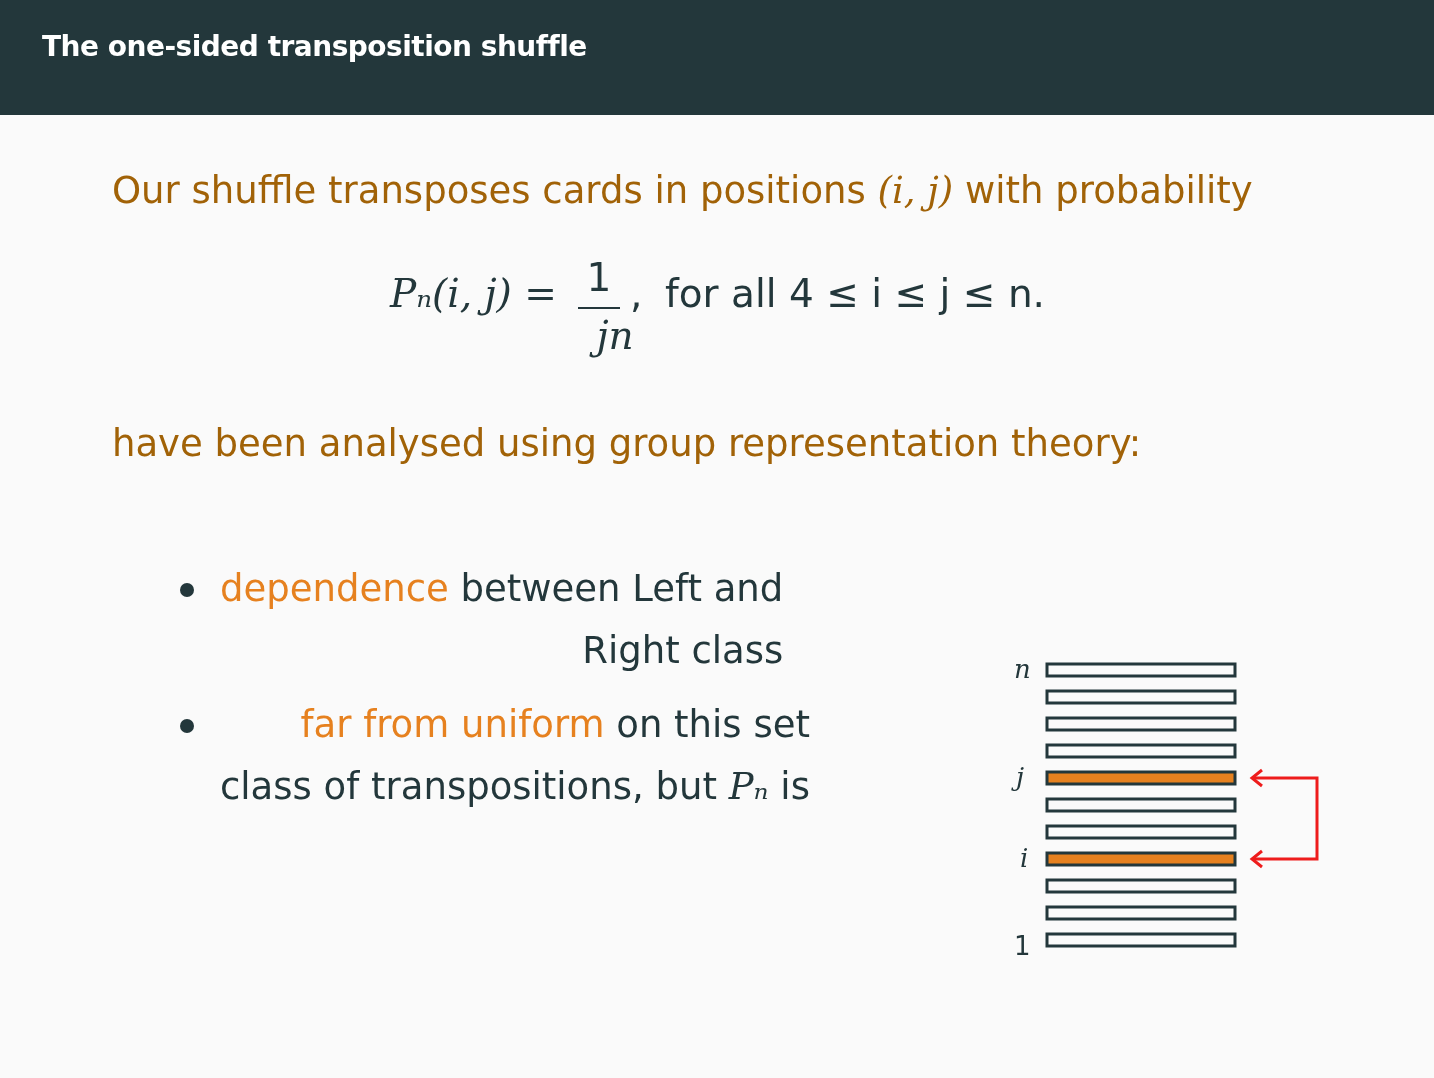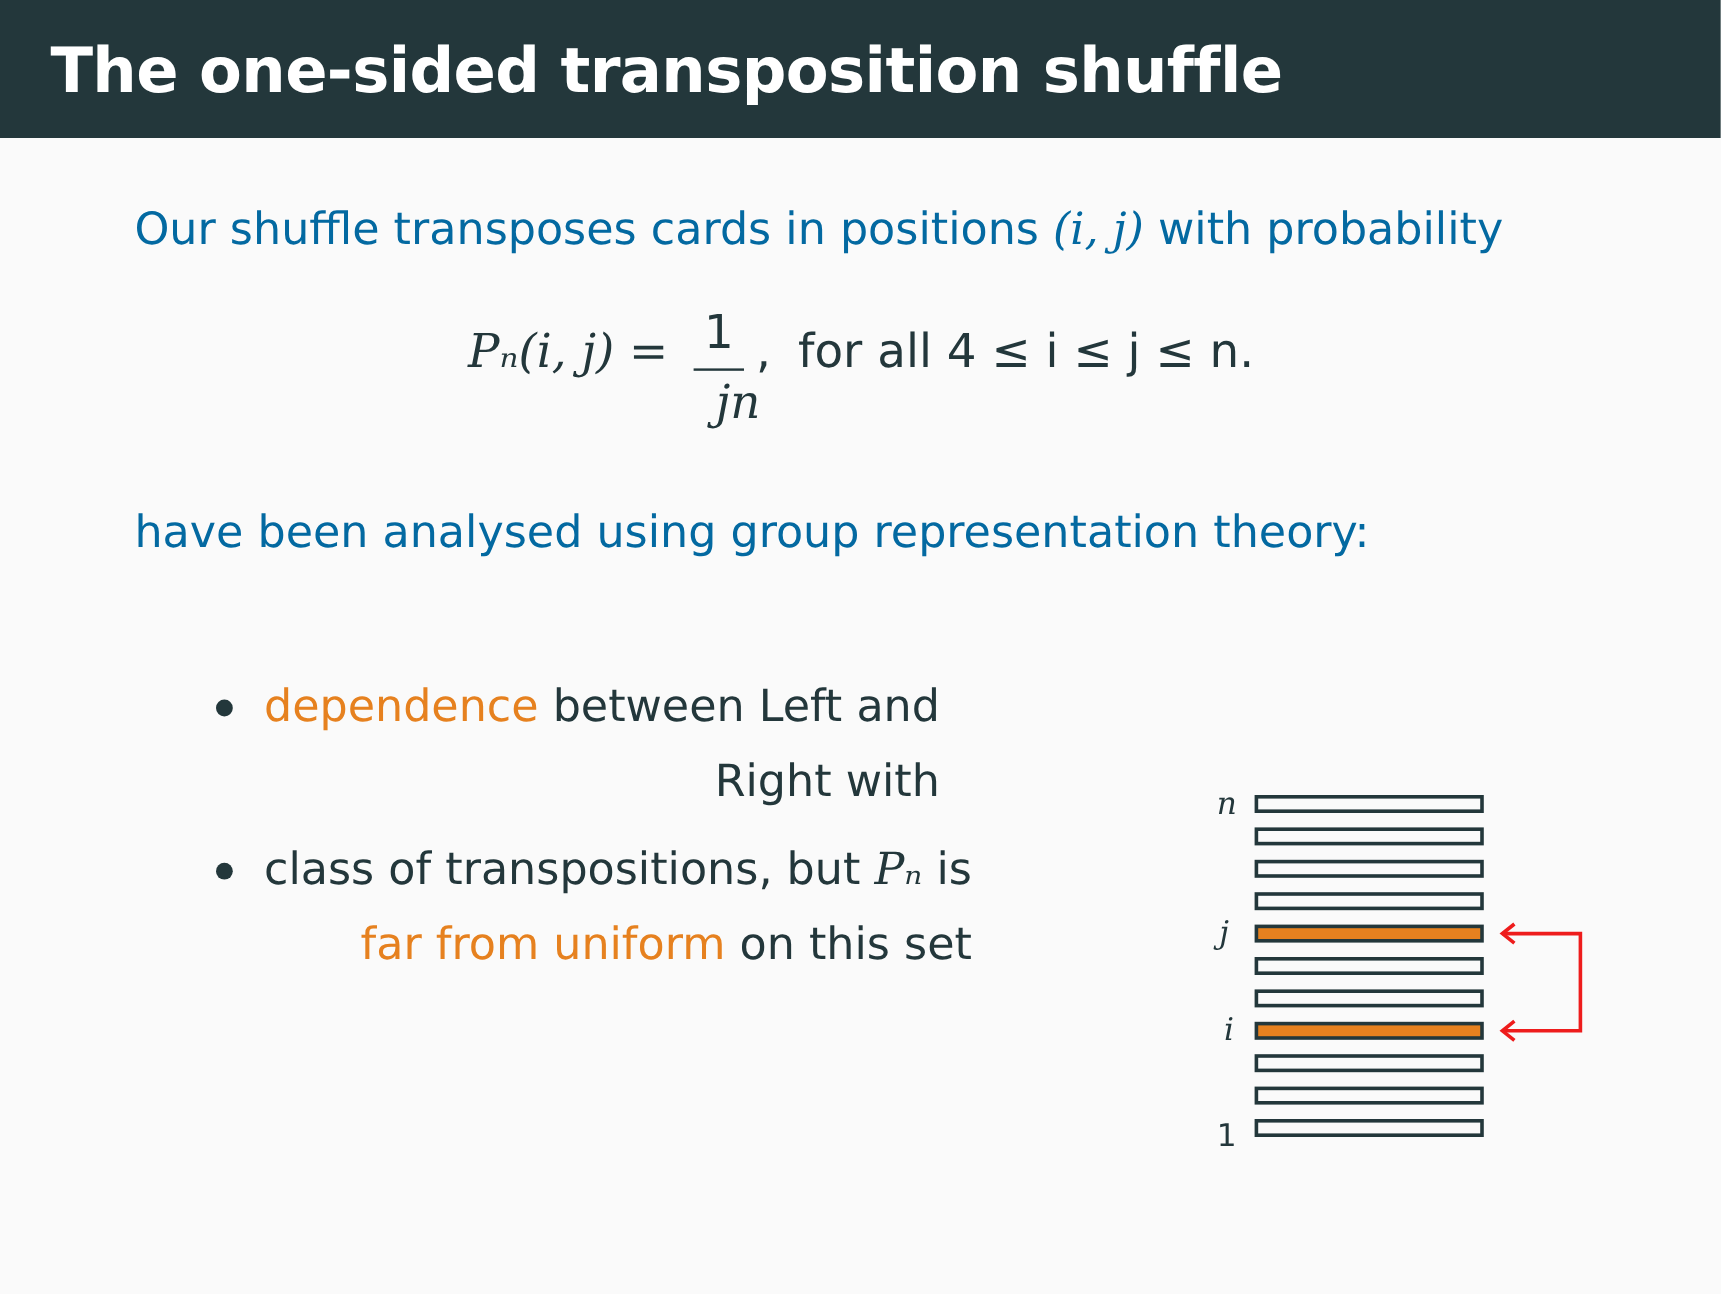--- a/index.html
+++ b/index.html
@@ -1,20 +1,20 @@
 <!DOCTYPE html>
 <html><head>
 <meta charset="utf-8">
 <style>
   html, body { margin:0; padding:0; }
   body { width:1434px; height:1078px; background:#fafafa; position:relative; overflow:hidden;
          font-family:"DejaVu Sans", sans-serif; color:#23373b; }
   .header { position:absolute; left:0; top:0; width:1434px; height:115px; background:#23373b; }
-  .title { position:absolute; left:42px; top:30px; font-size:52px; font-weight:bold; color:#ffffff; letter-spacing:-0.5px; }
-  .para { position:absolute; left:112px; font-size:37px; line-height:62px; color:#0369a1; }
+  .title { position:absolute; left:42px; top:30px; font-size:28px; font-weight:bold; color:#ffffff; letter-spacing:-0.5px; }
+  .para { position:absolute; left:112px; font-size:37px; line-height:62px; color:#a16207; }
   .math-i { font-family:"DejaVu Serif", serif; font-style:italic; }
   .orange { color:#e6811f; }
   .formula { position:absolute; left:390px; top:255px; font-size:39px; color:#23373b; white-space:nowrap; }
   .formula .part { position:absolute; top:16px; white-space:nowrap; }
   .frac { position:absolute; left:188px; top:0; width:42px; text-align:center; }
   .frac .num { position:absolute; top:0; left:0; width:42px; }
   .frac .bar { position:absolute; top:52px; left:0; width:42px; height:2px; background:#23373b; }
   .frac .den { position:absolute; top:58px; left:16px; width:42px; }
   .bullet { position:absolute; left:180px; width:14px; height:14px; border-radius:50%; background:#23373b; }
   .bl { position:absolute; left:220px; font-size:37px; line-height:62px; white-space:nowrap;text-align:right; }
@@ -42,27 +42,27 @@
   <span class="part" style="left:275px;">for all 4 ≤ i ≤ j ≤ n.</span>
 </div>
 
 <div class="para" style="top:413px;">
   <div>have been analysed using group representation theory:</div>
 </div>
 
 <div class="bullet" style="top:583px;"></div>
 <div class="bl" style="top:558px;">
   <div><span class="orange">dependence</span><span> between Left and</span></div>
-  <div>Right with</div>
+  <div>Right class</div>
 </div>
 
 <div class="bullet" style="top:719px;"></div>
 <div class="bl" style="top:694px;">
+  <div><span class="orange">far from uniform</span><span> on this set</span></div>
   <div><span>class of transpositions, but </span><span class="math-i">Pₙ</span><span> is</span></div>
-  <div><span class="orange">far from uniform</span><span> on this set</span></div>
 </div>
 
 <div class="diagram">
   <svg width="340" height="310" viewBox="0 0 340 310" xmlns="http://www.w3.org/2000/svg">
     <g font-family="DejaVu Serif, serif" font-style="italic" font-size="26" fill="#23373b">
       <text x="14" y="28">n</text>
       <text x="16" y="136">j</text>
       <text x="20" y="217">i</text>
     </g>
     <text x="14" y="305" font-family="DejaVu Sans, sans-serif" font-size="26" fill="#23373b">1</text>

